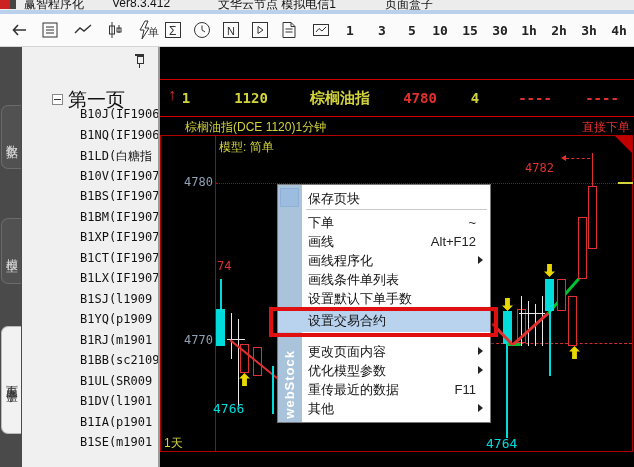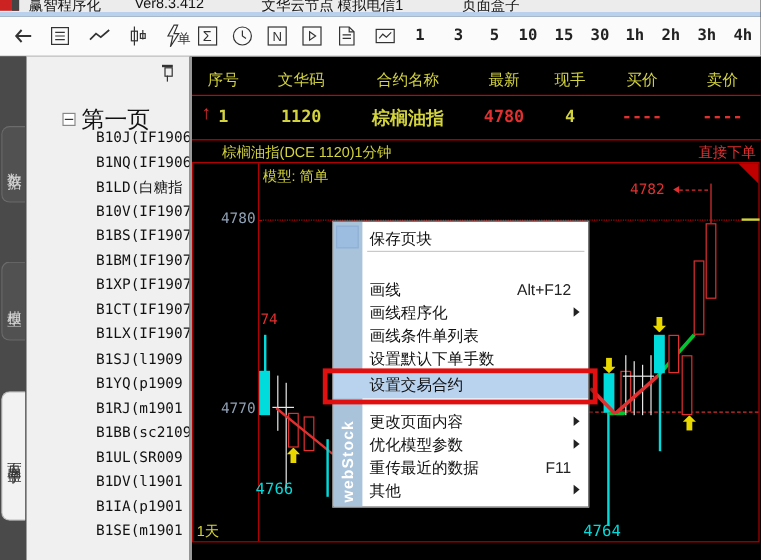--- a/index.html
+++ b/index.html
@@ -214,29 +214,20 @@
       <div class="tree-item">B1RJ(m1901</div>
       <div class="tree-item">B1BB(sc2109</div>
       <div class="tree-item">B1UL(SR009</div>
       <div class="tree-item">B1DV(l1901</div>
       <div class="tree-item">B1IA(p1901</div>
       <div class="tree-item">B1SE(m1901</div>
     </div>
   </div>
   <div class="abs vdivider"></div>
 
-  <div class="abs qhead">
-    <div>序号</div>
-    <div>文华码</div>
-    <div>合约名称</div>
-    <div>最新</div>
-    <div>现手</div>
-    <div>买价</div>
-    <div>卖价</div>
-  </div>
   <div class="abs redline" style="top:79px"></div>
   <div class="abs qarrow">↑</div>
   <div class="abs qrow">
     <div>1</div>
     <div>1120</div>
     <div class="cname">棕榈油指</div>
     <div class="vred">4780</div>
     <div>4</div>
     <div class="vred">----</div>
     <div class="vred">----</div>
@@ -249,21 +240,21 @@
     <div class="axline"></div>
     <div class="tri-corner"></div>
     <div class="modlabel">模型: 简单</div>
 
     <div class="pricelab" style="top:39px">4780</div>
     <div class="pricelab" style="top:197px">4770</div>
     <div class="dot4780"></div>
     <div class="yseg"></div>
     <div class="dash4770"></div>
 
-    <div class="redlab" style="left:364px;top:15px">4782</div>
+    <div class="redlab" style="left:364px;top:25px">4782</div>
     <div class="ltarrow" style="left:400px;top:19px"></div>
     <div class="dashes" style="left:405px;top:22px;width:24px"></div>
 
     <div class="redlab" style="left:56px;top:123px">74</div>
     <div class="ch cvline" style="left:59px;top:143px;height:32px"></div>
     <div class="ch cyanbody" style="left:55px;top:173px;width:9px;height:37px"></div>
     <div class="ch wick" style="left:70px;top:177px;height:46px"></div>
     <div class="ch wick" style="left:77px;top:183px;height:88px"></div>
     <div class="ch wick" style="left:66px;top:203px;width:18px;height:1px"></div>
     <div class="ch hollow" style="left:79px;top:208px;width:9px;height:29px"></div>
@@ -300,20 +291,21 @@
     <div class="yellab" style="left:3px;top:299px">1天</div>
   </div>
 
   <div class="abs ctxmenu">
     <div class="strip">
       <div class="strip-cell"></div>
       <div class="watermark">webStock</div>
     </div>
     <div class="mi" style="top:4px"><span>保存页块</span></div>
     <div class="msep" style="top:24px"></div>
+    <div class="mi" style="top:28px"><span>下单</span><span class="sc">~</span></div>
     <div class="mi" style="top:47px"><span>画线</span><span class="sc">Alt+F12</span></div>
     <div class="mi" style="top:66px"><span>画线程序化</span><span class="subarrow"></span></div>
     <div class="mi" style="top:85px"><span>画线条件单列表</span></div>
     <div class="mi" style="top:104px"><span>设置默认下单手数</span></div>
     <div class="mi" style="top:157px"><span>更改页面内容</span><span class="subarrow"></span></div>
     <div class="mi hl" style="top:125px"><span>设置交易合约</span></div>
     <div class="mi" style="top:176px"><span>优化模型参数</span><span class="subarrow"></span></div>
     <div class="mi" style="top:195px"><span>重传最近的数据</span><span class="sc">F11</span></div>
     <div class="mi" style="top:214px"><span>其他</span><span class="subarrow"></span></div>
   </div>

